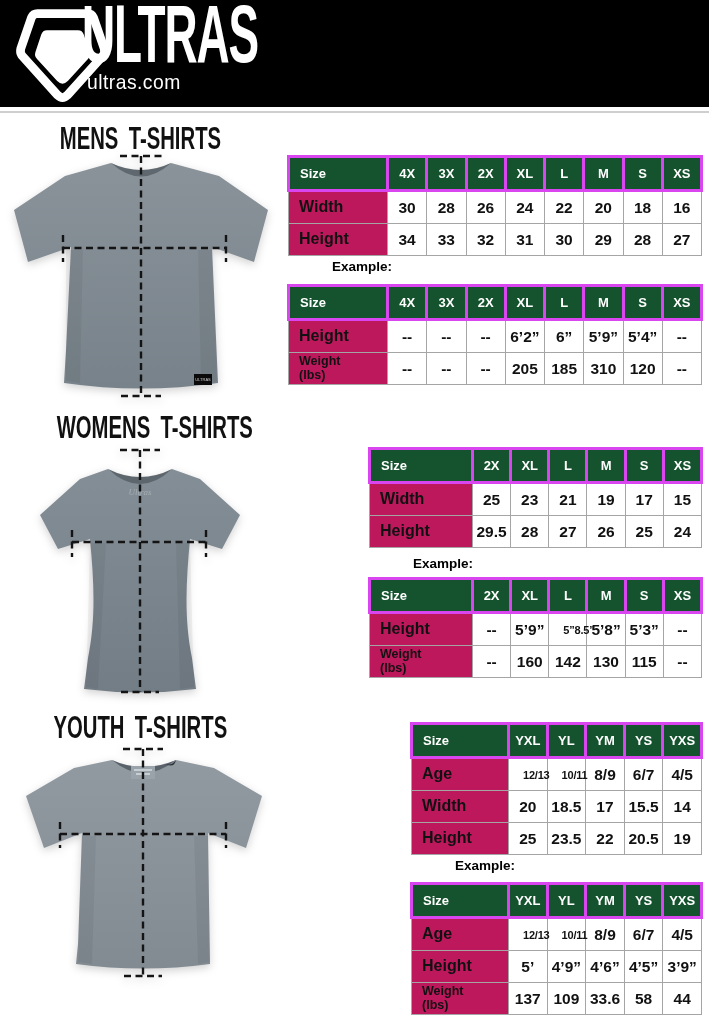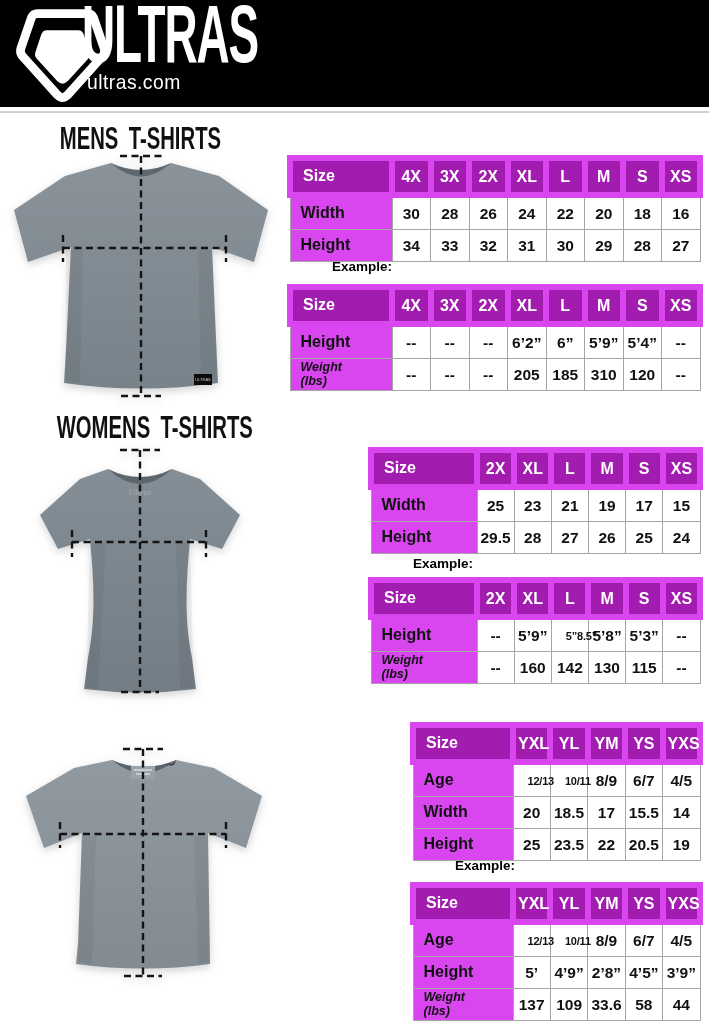--- a/index.html
+++ b/index.html
@@ -35,25 +35,25 @@
   .shirt { position:absolute; filter:drop-shadow(0 3px 4px rgba(0,0,0,0.18)); }
 
   
   .tablewrap { position:absolute; }
   .size-table { width:100%; border-collapse:collapse; table-layout:fixed; background:#fff; }
   .size-table th, .size-table td {
     border:1px solid #a5a5a5; height:31px; padding:0 2px;
     font-weight:bold; font-size:15.5px; text-align:center; color:#111;
   }
   .size-table thead th {
-    background:#a21caf; color:#fff; border:6px solid #d946ef; font-size:16px;
+    background:#14532d; color:#fff; border:3px solid #d946ef; font-size:13px;
   }
   .size-table th.lab { text-align:left; padding-left:10px; white-space:pre-line; line-height:1.05; }
-  .size-table tbody th.lab { background:#d946ef; font-size:16px; }
-  .size-table tbody th.two-line { font-size:12.5px;font-style:italic; }
+  .size-table tbody th.lab { background:#be185d; font-size:16px; }
+  .size-table tbody th.two-line { font-size:12.5px; }
   .size-table td.small { font-size:11px; letter-spacing:-0.2px;padding-left:14px; }
   .tw-mens .lab   { width:84px; }
   .tw-womens .lab { width:88px; }
   .tw-youth .lab  { width:82px; }
 
   .example-label { position:absolute; font-weight:bold; font-size:13.5px; color:#000;padding-left:44px; }
 </style>
 </head>
 <body>
 
@@ -277,20 +277,23 @@
             <td>160</td>
             <td>142</td>
             <td>130</td>
             <td>115</td>
             <td>--</td>
           </tr>
         </tbody>
       </table>
     </div>
 
+  <div class="sec-title" style="left:0; top:710px;">
+    <span>YOUTH T-SHIRTS</span>
+  </div>
 
   <svg class="shirt" style="left:12px; top:744px;" width="262" height="240" viewBox="0 0 262 240">
     <defs>
       <linearGradient id="gY" x1="0" y1="0" x2="0" y2="1">
         <stop offset="0" stop-color="#929aa1"></stop>
           <stop offset="1" stop-color="#828b92"></stop>
       </linearGradient>
     </defs>
     <path fill="url(#gY)" d="M100,16 L62,24 L14,52 L32,104 L70,89 L66,200 L64,220 Q131,229 198,220 L196,89 L234,104 L250,52 L202,24 L164,16 Q131,34 100,16 Z"></path>
     <path fill="#59626a" d="M100,16 Q131,42 164,16 Q131,30 100,16 Z"></path>
@@ -371,21 +374,21 @@
             <td class="small">12/13</td>
             <td class="small">10/11</td>
             <td>8/9</td>
             <td>6/7</td>
             <td>4/5</td>
           </tr>
           <tr>
             <th class="lab">Height</th>
             <td>5’</td>
             <td>4’9”</td>
-            <td>2’8”</td>
+            <td>4’6”</td>
             <td>4’5”</td>
             <td>3’9”</td>
           </tr>
           <tr>
             <th class="lab two-line">Weight
 (lbs)</th>
             <td>137</td>
             <td>109</td>
             <td>33.6</td>
             <td>58</td>

